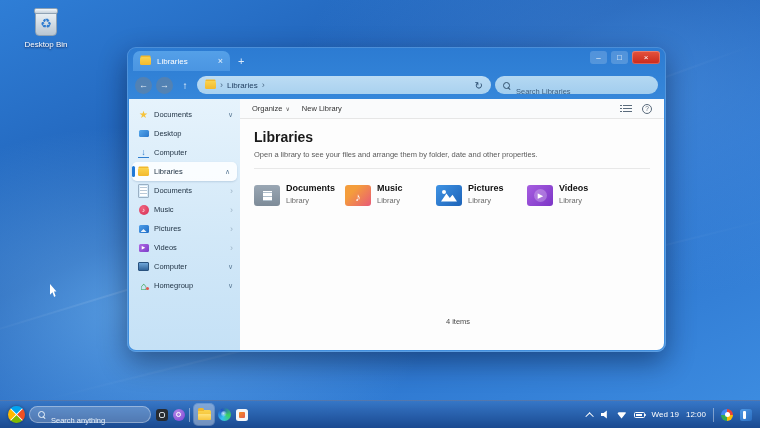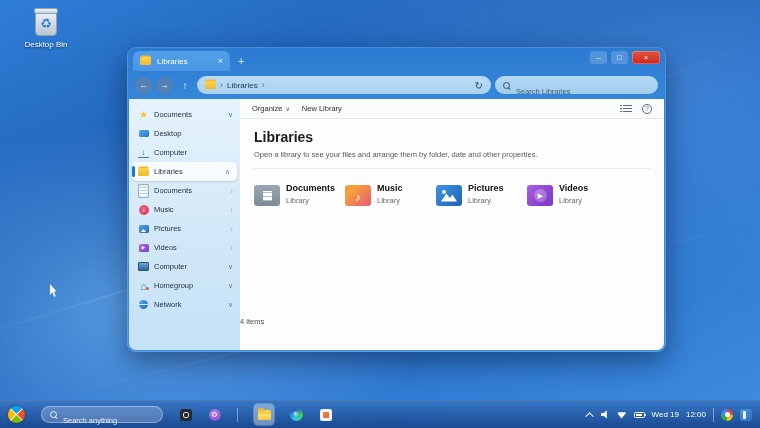--- a/index.html
+++ b/index.html
@@ -123,26 +123,26 @@
   .ic-lib-pictures .emblem { width:18px; height:12px; position:relative; }
   .ic-lib-pictures .emblem::before { content:""; position:absolute; bottom:0; left:1px; width:16px; height:9px; background:#fff;
     clip-path:polygon(0 100%, 34% 10%, 55% 60%, 72% 25%, 100% 100%); }
   .ic-lib-pictures .emblem::after { content:""; position:absolute; top:0; left:2px; width:4px; height:4px; border-radius:50%; background:#fff; }
   .ic-lib-videos { background:linear-gradient(135deg,#a75ee0,#7c35c6); }
   .ic-lib-videos .emblem { width:13px; height:13px; border-radius:50%; background:rgba(255,255,255,.25); display:flex; align-items:center; justify-content:center; }
   .ic-lib-videos .emblem::before { content:"▶"; color:#fff; font-size:7px; margin-left:1px; }
   .tile .tname { font-size:9px; font-weight:bold; color:#111; }
   .tile .ttype { font-size:7.5px; color:#6a6a6a; margin-top:3px; }
 
-  .cstatus { position:absolute; bottom:24px; left:0; right:0; font-size:7.5px; color:#4a4a4a; }
+  .cstatus { position:absolute; bottom:24px; left:12px; right:0; text-align:center; font-size:7.5px; color:#4a4a4a; }
 
   
   .taskbar { position:absolute; left:0; right:0; bottom:0; height:28px; z-index:40;
     background:linear-gradient(180deg, rgba(54,118,198,.96), rgba(25,72,142,.97));
-    border-top:1px solid rgba(255,255,255,.25); display:flex; align-items:center; padding:0 8px; gap:16px; }
+    border-top:1px solid rgba(255,255,255,.25); display:flex; align-items:center; padding:0 8px; gap:4px; }
   .start { width:17px; height:17px; border-radius:50%; flex:0 0 auto; position:relative; overflow:hidden;
     background:conic-gradient(#f25022 0 90deg, #7fba00 0 180deg, #ffb900 0 270deg, #00a4ef 0 360deg); transform:rotate(45deg);
     box-shadow:0 0 3px rgba(0,0,0,.4); }
   .start::before { content:""; position:absolute; left:0; right:0; top:50%; height:1.5px; margin-top:-0.75px; background:#fff; }
   .start::after { content:""; position:absolute; top:0; bottom:0; left:50%; width:1.5px; margin-left:-0.75px; background:#fff; }
   .tb-search { width:122px; height:17px; border-radius:9px; background:rgba(255,255,255,.22); border:1px solid rgba(255,255,255,.35);
     display:flex; align-items:center; gap:6px; padding:0 8px; flex:0 0 auto; }
   .tb-search .mag::before { border-color:#eaf3fb; } .tb-search .mag::after { background:#eaf3fb; }
   .tb-search input::placeholder { color:#e6f0fa; }
   .tb-icon { width:13px; height:13px; flex:0 0 auto; position:relative; display:flex; align-items:center; justify-content:center; }
@@ -258,24 +258,20 @@
             <span>Videos</span>
           </div>
           <div class="side-item ch-down">
             <span class="ic ic-computer"></span>
             <span>Computer</span>
           </div>
           <div class="side-item ch-down">
             <span class="ic ic-homegroup"></span>
             <span>Homegroup</span>
           </div>
-          <div class="side-item ch-down">
-            <span class="ic ic-network"></span>
-            <span>Network</span>
-          </div>
         </div>
 
       <div class="content">
         <div class="ctoolbar">
           <span>
             <span>Organize</span><span class="chev">∨</span>
           </span>
           <span>New Library</span>
           <span class="ctb-right">
             <span class="icon-listview"></span>

